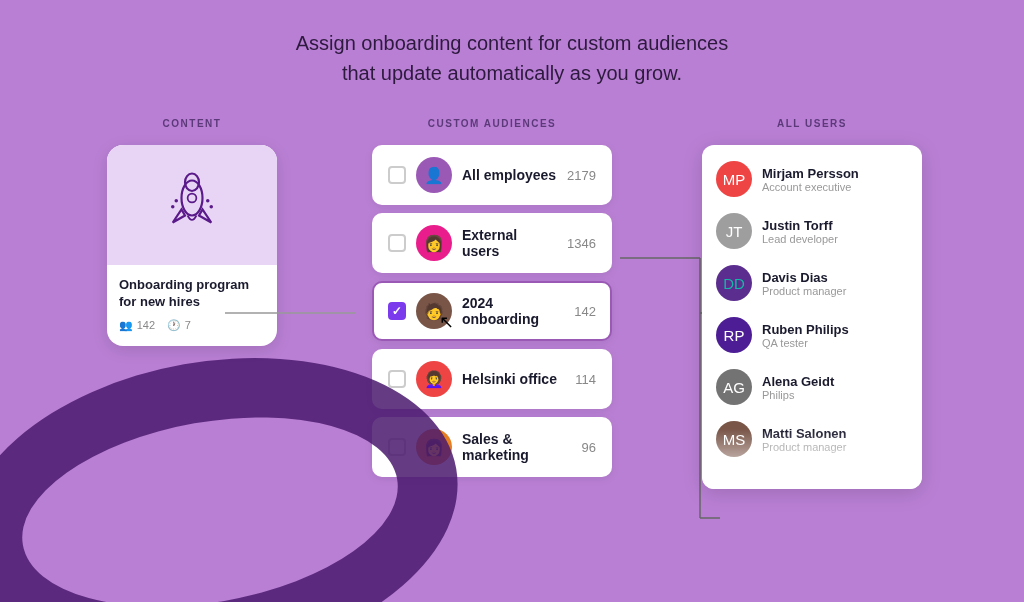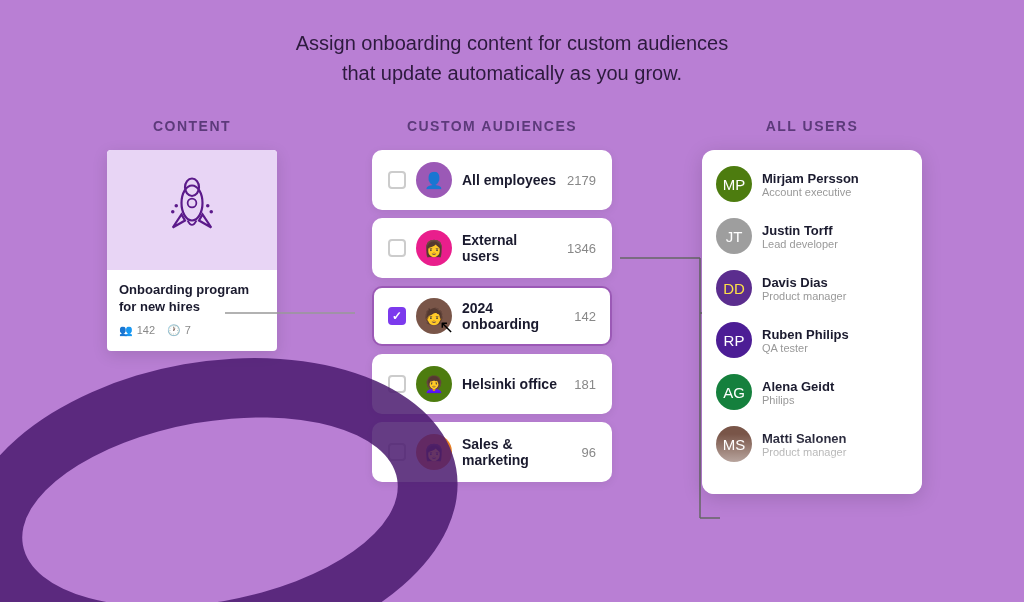--- a/index.html
+++ b/index.html
@@ -24,40 +24,40 @@
     .columns {
       display: flex;
       align-items: flex-start;
       justify-content: center;
       margin-top: 30px;
       gap: 0;
       position: relative;
     }
 
     .col-label {
-      font-size: 14px;
+      font-size: 10px;
       letter-spacing: 1.5px;
       text-transform: uppercase;
       color: #5c3a7a;
       font-weight: 600;
       text-align: center;
       margin-bottom: 16px;
     }
 
     
     .content-col {
       width: 200px;
       display: flex;
       flex-direction: column;
       align-items: center;
     }
 
     .content-card {
       background: white;
-      border-radius: 4px;
+      border-radius: 16px;
       padding: 0;
       width: 170px;
       overflow: hidden;
       box-shadow: 0 4px 16px rgba(0,0,0,0.12);
     }
 
     .content-card-image {
       background: #e8d5f5;
       height: 120px;
       display: flex;
@@ -264,27 +264,27 @@
       height: 300px;
       border-radius: 50%;
       border: 60px solid #4a1a6e;
       opacity: 0.85;
       transform: rotate(-10deg);
     }
 
     
     .av-purple { background: #9b59b6; color: white; }
     .av-pink { background: #e91e8c; color: white; }
-    .av-blue { background: #15803d; color: white; }
+    .av-blue { background: #737373; color: white; }
     .av-orange { background: #e67e22; color: white; }
     .av-teal { background: #4c1d95; color: white; }
-    .av-darkpurple { background: #5b2d8e; color: #fde047; }
+    .av-darkpurple { background: #5b2d8e; color: #14b8a6; }
     .av-brown { background: #795548; color: white; }
     .av-gray { background: #9e9e9e; color: white; }
-    .av-red { background: #4d7c0f; color: white; }
+    .av-red { background: #ef4444; color: white; }
 
     
     .cursor-icon {
       position: absolute;
       font-size: 18px;
       right: -2px;
       bottom: -4px;
     }
 
     .audience-avatar-wrapper {
@@ -381,21 +381,21 @@
           <span class="cursor-icon">↖</span>
         </div>
         <span class="audience-name">2024 onboarding</span>
         <span class="audience-count">142</span>
       </div>
 
       <div class="audience-item">
         <div class="checkbox"></div>
         <div class="audience-avatar av-red">👩‍🦱</div>
         <span class="audience-name">Helsinki office</span>
-        <span class="audience-count">181</span>
+        <span class="audience-count">114</span>
       </div>
 
       <div class="audience-item">
         <div class="checkbox"></div>
         <div class="audience-avatar av-orange">👩</div>
         <span class="audience-name">Sales &amp; marketing</span>
         <span class="audience-count">96</span>
       </div>
 
     </div>

